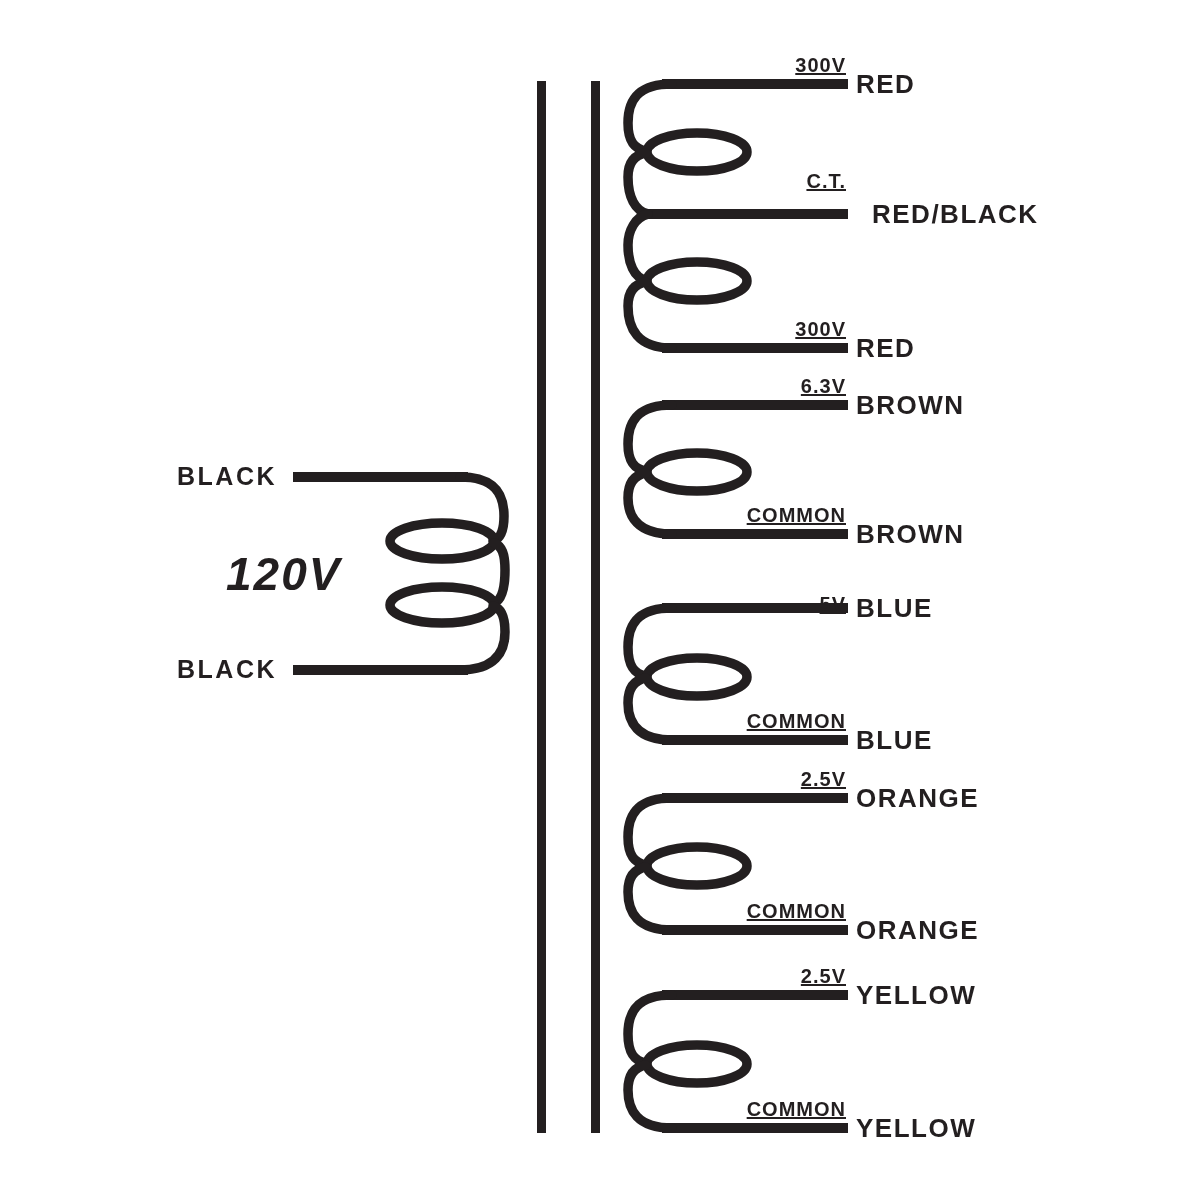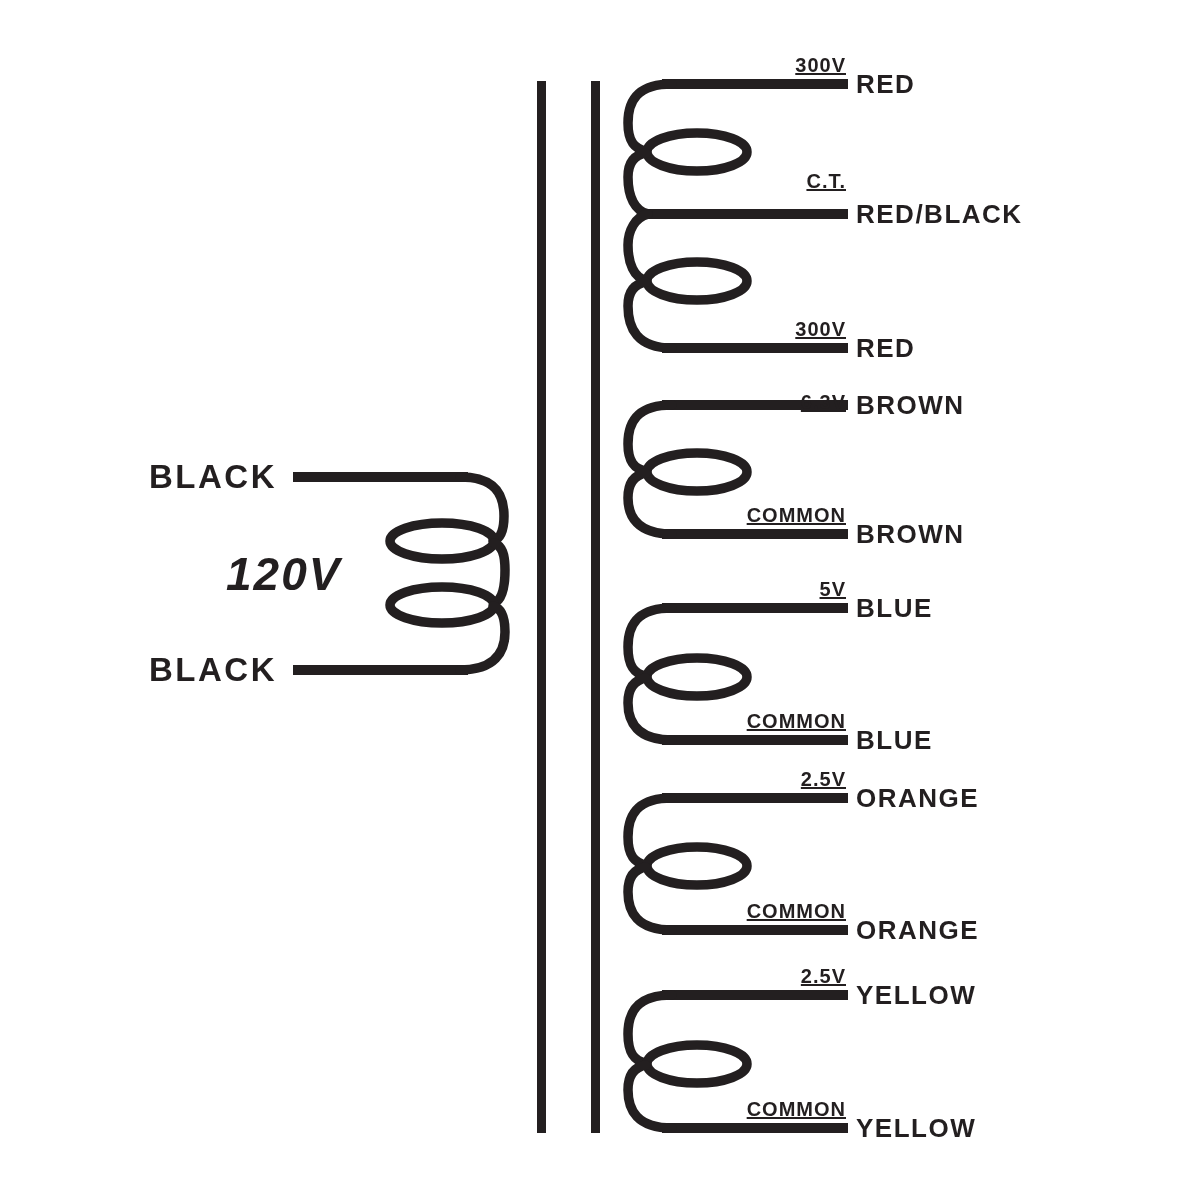--- a/index.html
+++ b/index.html
@@ -40,21 +40,21 @@
   .wire-lbl {
     left: 856px;
     font-size: 26px;
     line-height: 26px;
     letter-spacing: 1.5px;
     text-align: right;
   }
   
   .black-lbl {
     right: 923px;
-    font-size: 33px;
+    font-size: 25px;
     line-height: 25px;
     letter-spacing: 2.5px;
     text-align: right;
   }
   .v120-lbl {
     left: 226px;
     font-size: 46px;
     line-height: 46px;
     letter-spacing: 2px;
   }
@@ -126,31 +126,31 @@
     </g>
   </svg>
 
   <div class="lbl black-lbl" style="top:464px;">BLACK</div>
   <div class="lbl v120-lbl" style="top:551px;font-style:italic;">120V</div>
   <div class="lbl black-lbl" style="top:657px;">BLACK</div>
 
   <div class="lbl tap-lbl" style="top:55px;">300V</div>
   <div class="lbl tap-lbl" style="top:171px;">C.T.</div>
   <div class="lbl tap-lbl" style="top:319px;">300V</div>
-  <div class="lbl tap-lbl" style="top:392px;">6.3V</div>
+  <div class="lbl tap-lbl" style="top:376px;">6.3V</div>
   <div class="lbl tap-lbl" style="top:505px;">COMMON</div>
-  <div class="lbl tap-lbl" style="top:579px;">5V</div>
+  <div class="lbl tap-lbl" style="top:594px;">5V</div>
   <div class="lbl tap-lbl" style="top:711px;">COMMON</div>
   <div class="lbl tap-lbl" style="top:769px;">2.5V</div>
   <div class="lbl tap-lbl" style="top:901px;">COMMON</div>
   <div class="lbl tap-lbl" style="top:966px;">2.5V</div>
   <div class="lbl tap-lbl" style="top:1099px;">COMMON</div>
 
   <div class="lbl wire-lbl" style="top:71px;">RED</div>
-  <div class="lbl wire-lbl" style="top:201px;">RED/BLACK</div>
+  <div class="lbl wire-lbl" style="top:201px;margin-left:16px;">RED/BLACK</div>
   <div class="lbl wire-lbl" style="top:335px;">RED</div>
   <div class="lbl wire-lbl" style="top:392px;">BROWN</div>
   <div class="lbl wire-lbl" style="top:521px;">BROWN</div>
   <div class="lbl wire-lbl" style="top:595px;">BLUE</div>
   <div class="lbl wire-lbl" style="top:727px;">BLUE</div>
   <div class="lbl wire-lbl" style="top:785px;">ORANGE</div>
   <div class="lbl wire-lbl" style="top:917px;">ORANGE</div>
   <div class="lbl wire-lbl" style="top:982px;">YELLOW</div>
   <div class="lbl wire-lbl" style="top:1115px;">YELLOW</div>
 

